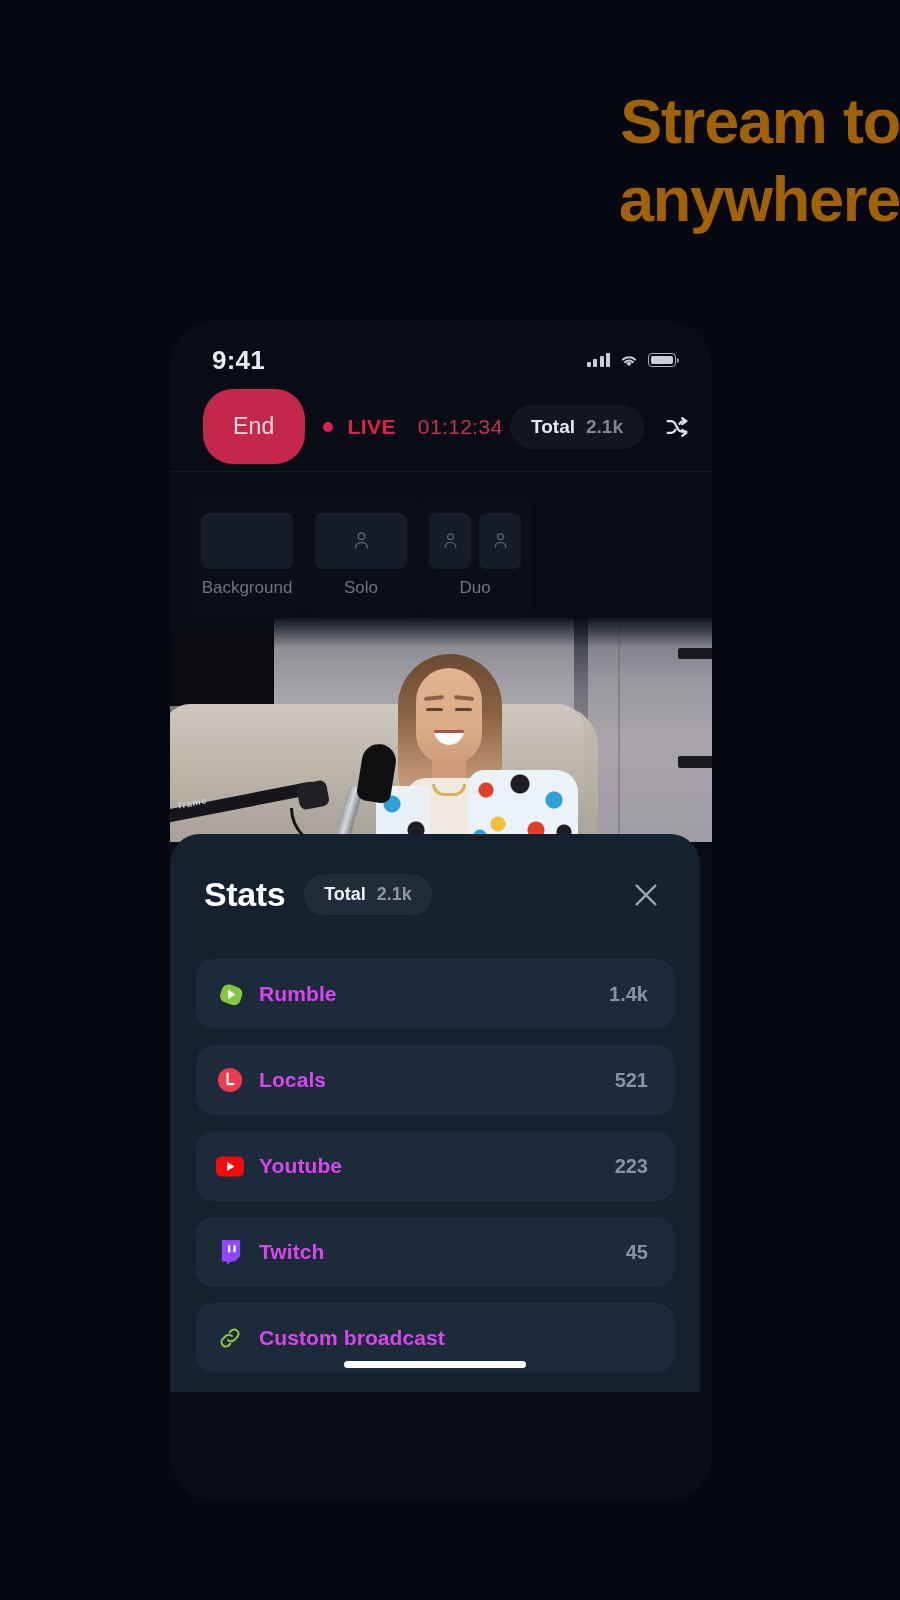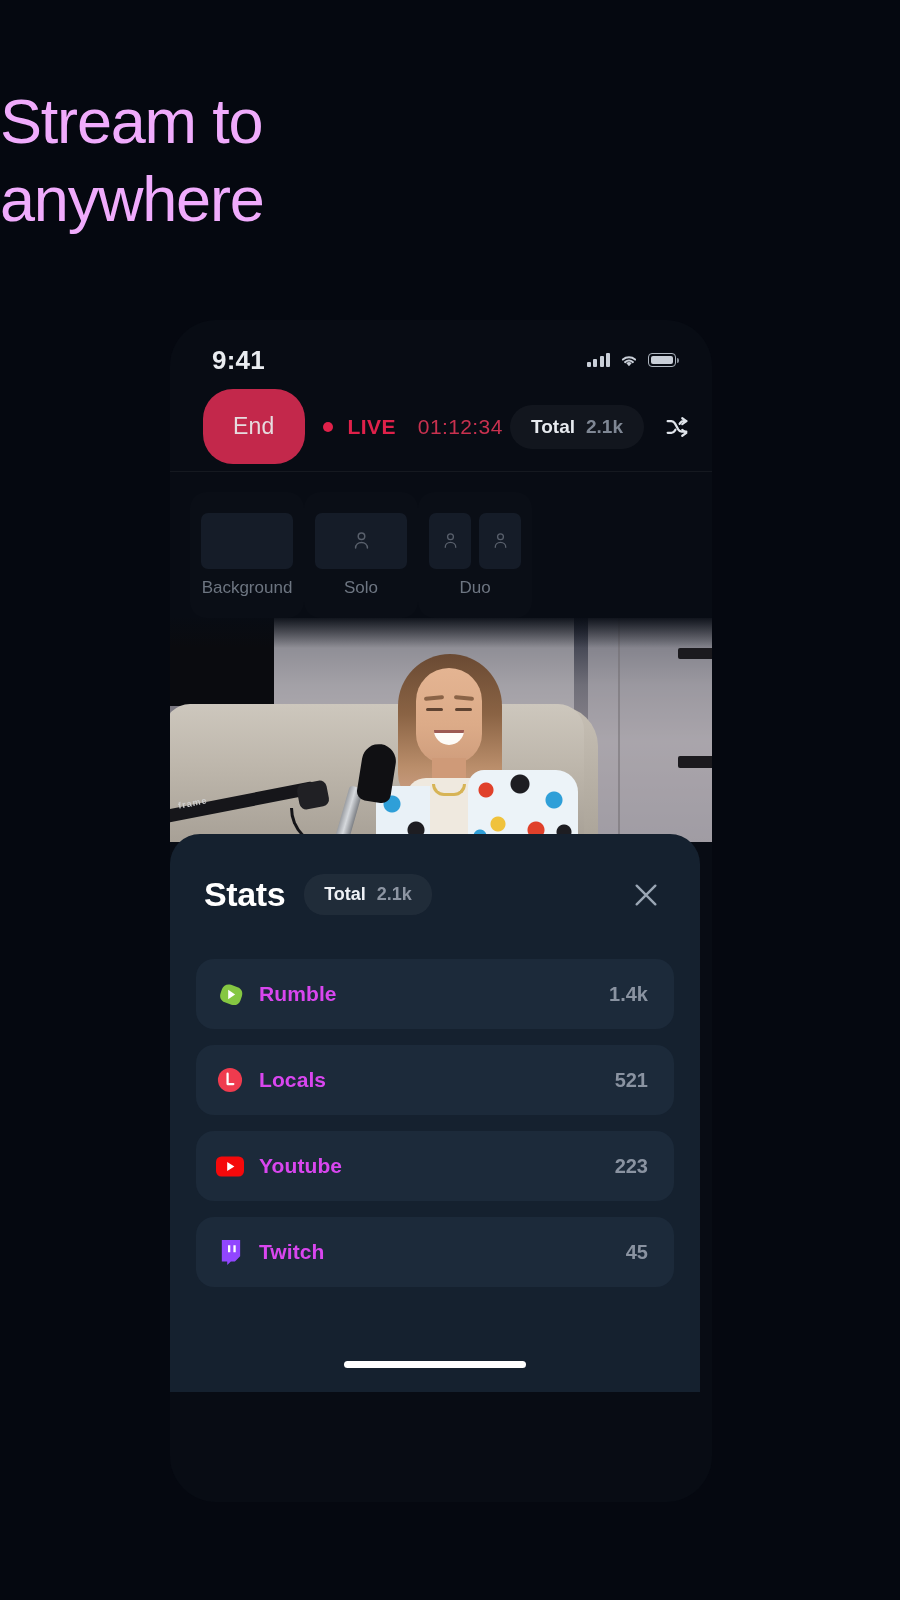--- a/index.html
+++ b/index.html
@@ -7,22 +7,22 @@
     width: 900px; height: 1600px;
     background: #050810;
     font-family: "Liberation Sans", sans-serif;
     overflow: hidden;
   }
   .page { position: relative; width: 900px; height: 1600px; background: #050810; }
 
   
   .headline {
     position: absolute; left: 0; top: 82px; width: 900px;
-    text-align: left; color: #f0abfc;
-    font-size: 63px; font-weight: 400; line-height: 1.24;
+    text-align: right; color: #a16207;
+    font-size: 63px; font-weight: 700; line-height: 1.24;
     letter-spacing: -1.2px;
   }
   .headline .l2 { display: block; }
 
   
   .phone {
     position: absolute; left: 170px; top: 320px;
     width: 542px; height: 1182px;
     background: #080c14;
     border-radius: 46px;
@@ -432,20 +432,30 @@
           <div class="row-icon">
             <svg width="25" height="27" viewBox="0 0 24 28">
               <path d="M3 1h19v17l-5.4 5.4h-4.2L8.6 27v-3.6H3Z" fill="#9146ff"></path>
               <path d="M9.4 6.6h2.4v7.2H9.4zM15 6.6h2.4v7.2H15z" fill="#ffffff"></path>
             </svg>
           </div>
           <div class="row-name">Twitch</div>
           <div class="row-count">45</div>
         </div>
 
+        <div class="row">
+          <div class="row-icon">
+            <svg width="26" height="26" viewBox="0 0 24 24" fill="none" stroke="#8cc63f" stroke-width="1.9" stroke-linecap="round">
+              <path d="M10.2 13.8a4 4 0 0 0 5.7 0l2.8-2.8a4 4 0 1 0-5.7-5.7l-1.3 1.3"></path>
+              <path d="M13.8 10.2a4 4 0 0 0-5.7 0l-2.8 2.8a4 4 0 1 0 5.7 5.7l1.3-1.3"></path>
+            </svg>
+          </div>
+          <div class="row-name">Custom broadcast</div>
+          <div class="row-count"></div>
+        </div>
 
       </div>
 
       <div class="home-ind"></div>
     </div>
 
   </div>
 </div>
 
 </body></html>

